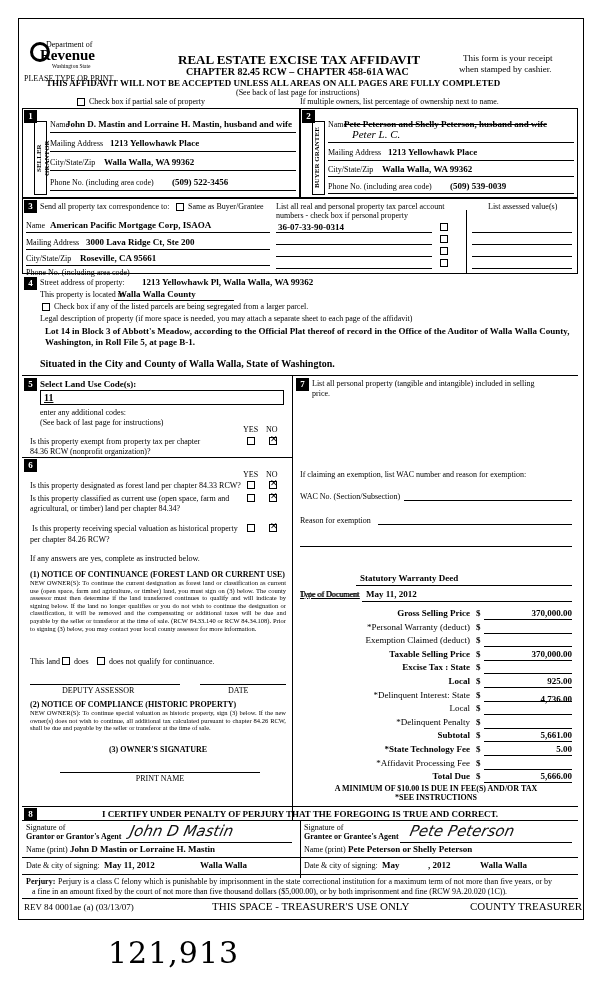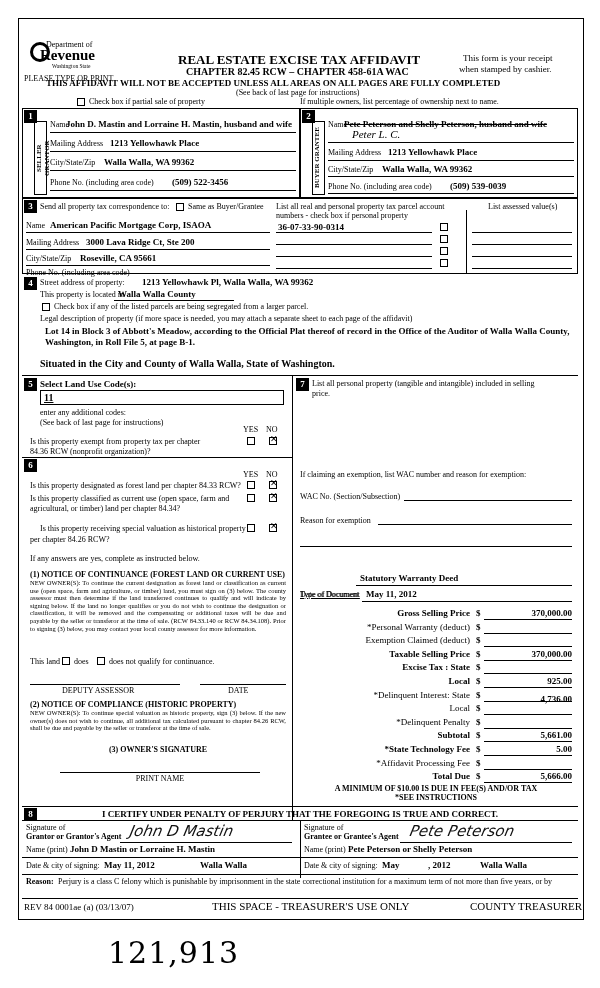--- a/index.html
+++ b/index.html
@@ -166,21 +166,21 @@
 
   <div class="t f8" style="left:30px;top:481px;">Is this property designated as forest land per chapter 84.33 RCW?</div>
   <span class="cbx" style="position:absolute;left:247px;top:481px;"></span>
   <span class="cbx x" style="position:absolute;left:269px;top:481px;"></span>
 
   <div class="t f8" style="left:30px;top:494px;">Is this property classified as current use (open space, farm and</div>
   <div class="t f8" style="left:30px;top:504px;">agricultural, or timber) land per chapter 84.34?</div>
   <span class="cbx" style="position:absolute;left:247px;top:494px;"></span>
   <span class="cbx x" style="position:absolute;left:269px;top:494px;"></span>
 
-  <div class="t f8" style="left:40px;top:524px;">Is this property receiving special valuation as historical property</div>
+  <div class="t f8" style="left:32px;top:524px;">Is this property receiving special valuation as historical property</div>
   <div class="t f8" style="left:30px;top:535px;">per chapter 84.26 RCW?</div>
   <span class="cbx" style="position:absolute;left:247px;top:524px;"></span>
   <span class="cbx x" style="position:absolute;left:269px;top:524px;"></span>
 
   <div class="t f8" style="left:30px;top:554px;">If any answers are yes, complete as instructed below.</div>
 
   <div class="t b f8" style="left:30px;top:570px;">(1) NOTICE OF CONTINUANCE (FOREST LAND OR CURRENT USE)</div>
   <div class="t" style="left:30px;top:579px;width:256px;font-size:6.5px;line-height:7.6px;text-align:justify;">NEW OWNER(S): To continue the current designation as forest land or classification as current use (open space, farm and agriculture, or timber) land, you must sign on (3) below. The county assessor must then determine if the land transferred continues to qualify and will indicate by signing below. If the land no longer qualifies or you do not wish to continue the designation or classification, it will be removed and the compensating or additional taxes will be due and payable by the seller or transferor at the time of sale. (RCW 84.33.140 or RCW 84.34.108). Prior to signing (3) below, you may contact your local county assessor for more information.</div>
 
   <div class="t f8" style="left:30px;top:657px;">This land</div>
@@ -300,22 +300,23 @@
   <div class="line" style="left:400px;top:842px;width:172px;"></div>
   <div class="t f8" style="left:304px;top:845px;">Name (print)</div>
   <div class="t b f9" style="left:348px;top:844px;">Pete Peterson or Shelly Peterson</div>
   <div class="line" style="left:300px;top:857px;width:278px;"></div>
   <div class="t f8" style="left:304px;top:861px;">Date &amp; city of signing:</div>
   <div class="t b f9" style="left:382px;top:860px;">May</div>
   <div class="t b f9" style="left:428px;top:860px;">, 2012</div>
   <div class="t b f9" style="left:480px;top:860px;">Walla Walla</div>
 
   <div class="line" style="left:22px;top:874px;width:556px;"></div>
-  <div class="t b f8" style="left:26px;top:877px;">Reason:</div>
+  <div class="t b f8" style="left:26px;top:877px;">Perjury:</div>
   <div class="t f8" style="left:58px;top:877px;">Perjury is a class C felony which is punishable by imprisonment in the state correctional institution for a maximum term of not more than five years, or by</div>
+  <div class="t f8" style="left:32px;top:887px;">a fine in an amount fixed by the court of not more than five thousand dollars ($5,000.00), or by both imprisonment and fine (RCW 9A.20.020 (1C)).</div>
   <div class="line" style="left:22px;top:898px;width:556px;"></div>
 
   <div class="t f9" style="left:24px;top:902px;">REV 84 0001ae (a) (03/13/07)</div>
   <div class="t f11" style="left:212px;top:900px;">THIS SPACE - TREASURER'S USE ONLY</div>
   <div class="t f11" style="left:470px;top:900px;">COUNTY TREASURER</div>
 
   <div class="t big-num" style="left:108px;top:935px;">121,913</div>
 
 </div>
 

